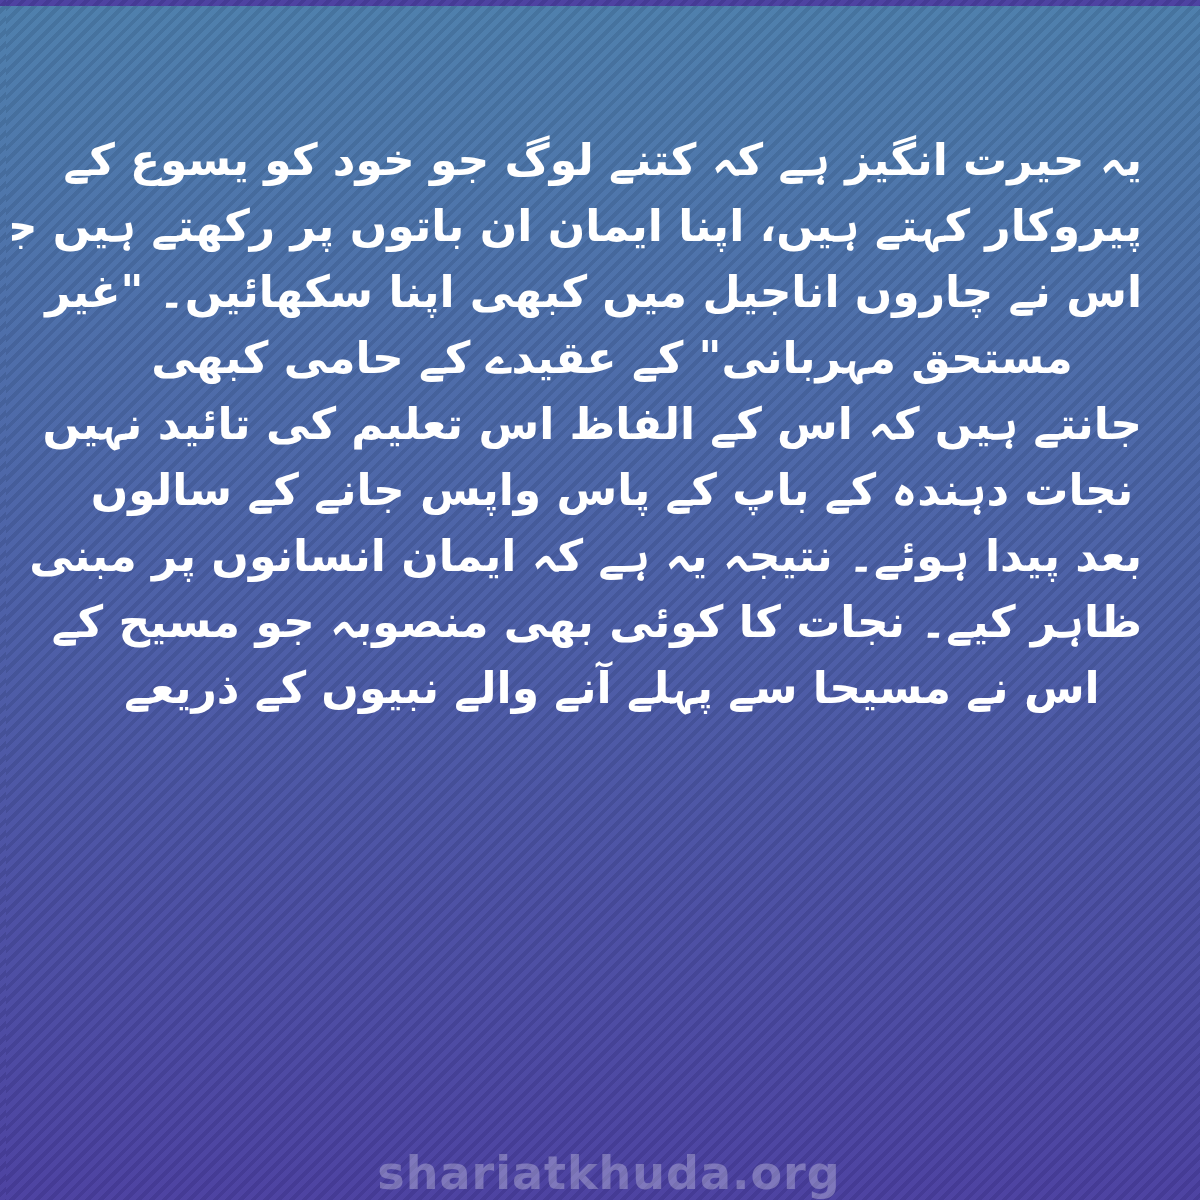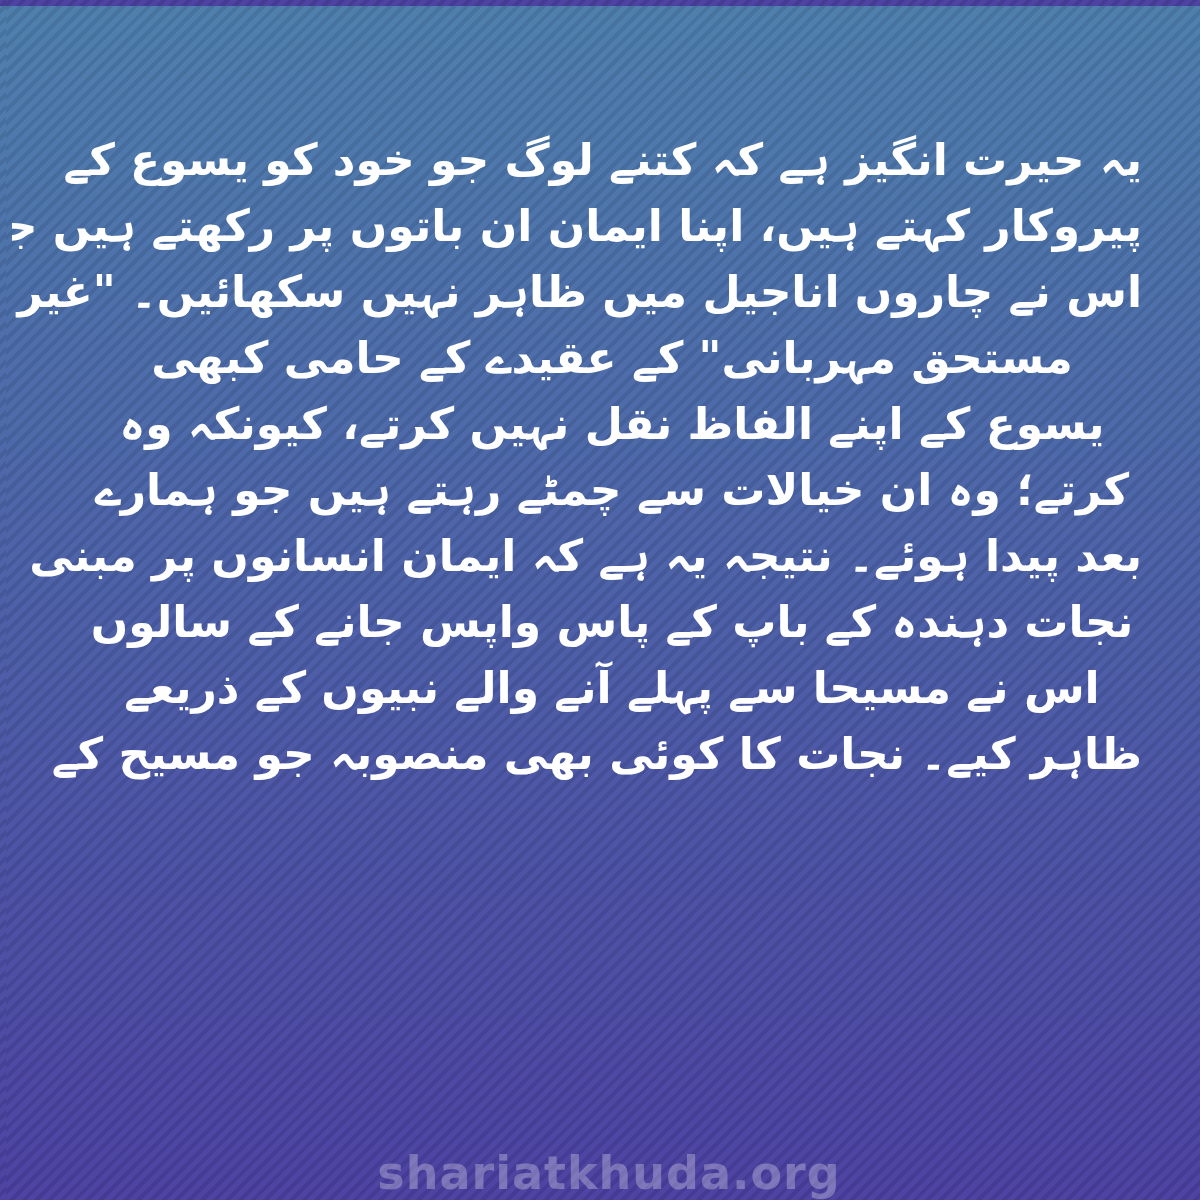--- a/index.html
+++ b/index.html
@@ -55,23 +55,22 @@
     color:var(--watermark-color);
     font-family:"DejaVu Sans", sans-serif;
   }
 </style>
 </head>
 <body>
 
 <div class="quote-block" dir="rtl">
   <span class="quote-line">یہ حیرت انگیز ہے کہ کتنے لوگ جو خود کو یسوع کے</span>
   <span class="quote-line">پیروکار کہتے ہیں، اپنا ایمان ان باتوں پر رکھتے ہیں جو</span>
-  <span class="quote-line">اس نے چاروں اناجیل میں ظاہر نہیں سکھائیں۔ "غیر</span>
+  <span class="quote-line">اس نے چاروں اناجیل میں کبھی اپنا سکھائیں۔ "غیر</span>
   <span class="quote-line">مستحق مہربانی" کے عقیدے کے حامی کبھی</span>
-  <span class="quote-line">یسوع کے اپنے الفاظ نقل نہیں کرتے، کیونکہ وہ</span>
-  <span class="quote-line">کرتے؛ وہ ان خیالات سے چمٹے رہتے ہیں جو ہمارے</span>
+  <span class="quote-line">جانتے ہیں کہ اس کے الفاظ اس تعلیم کی تائید نہیں</span>
+  <span class="quote-line">نجات دہندہ کے باپ کے پاس واپس جانے کے سالوں</span>
   <span class="quote-line">بعد پیدا ہوئے۔ نتیجہ یہ ہے کہ ایمان انسانوں پر مبنی</span>
-  <span class="quote-line">نجات دہندہ کے باپ کے پاس واپس جانے کے سالوں</span>
+  <span class="quote-line">ظاہر کیے۔ نجات کا کوئی بھی منصوبہ جو مسیح کے</span>
   <span class="quote-line">اس نے مسیحا سے پہلے آنے والے نبیوں کے ذریعے</span>
-  <span class="quote-line">ظاہر کیے۔ نجات کا کوئی بھی منصوبہ جو مسیح کے</span>
 </div>
 
 <div class="watermark">shariatkhuda.org</div>
 
 </body></html>

